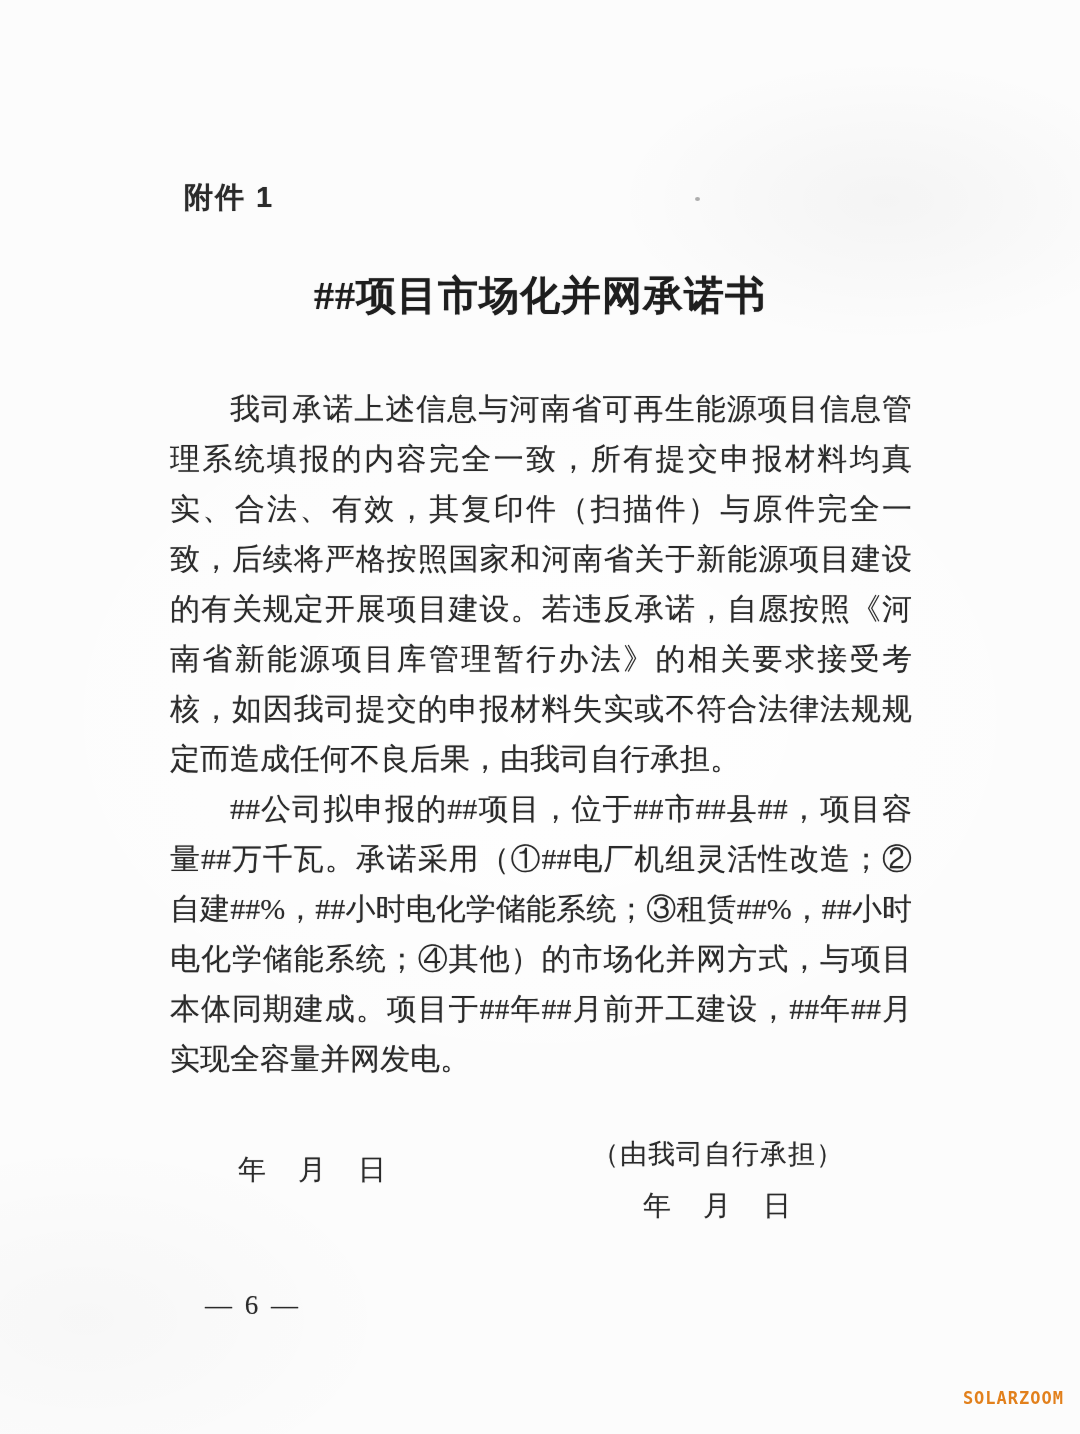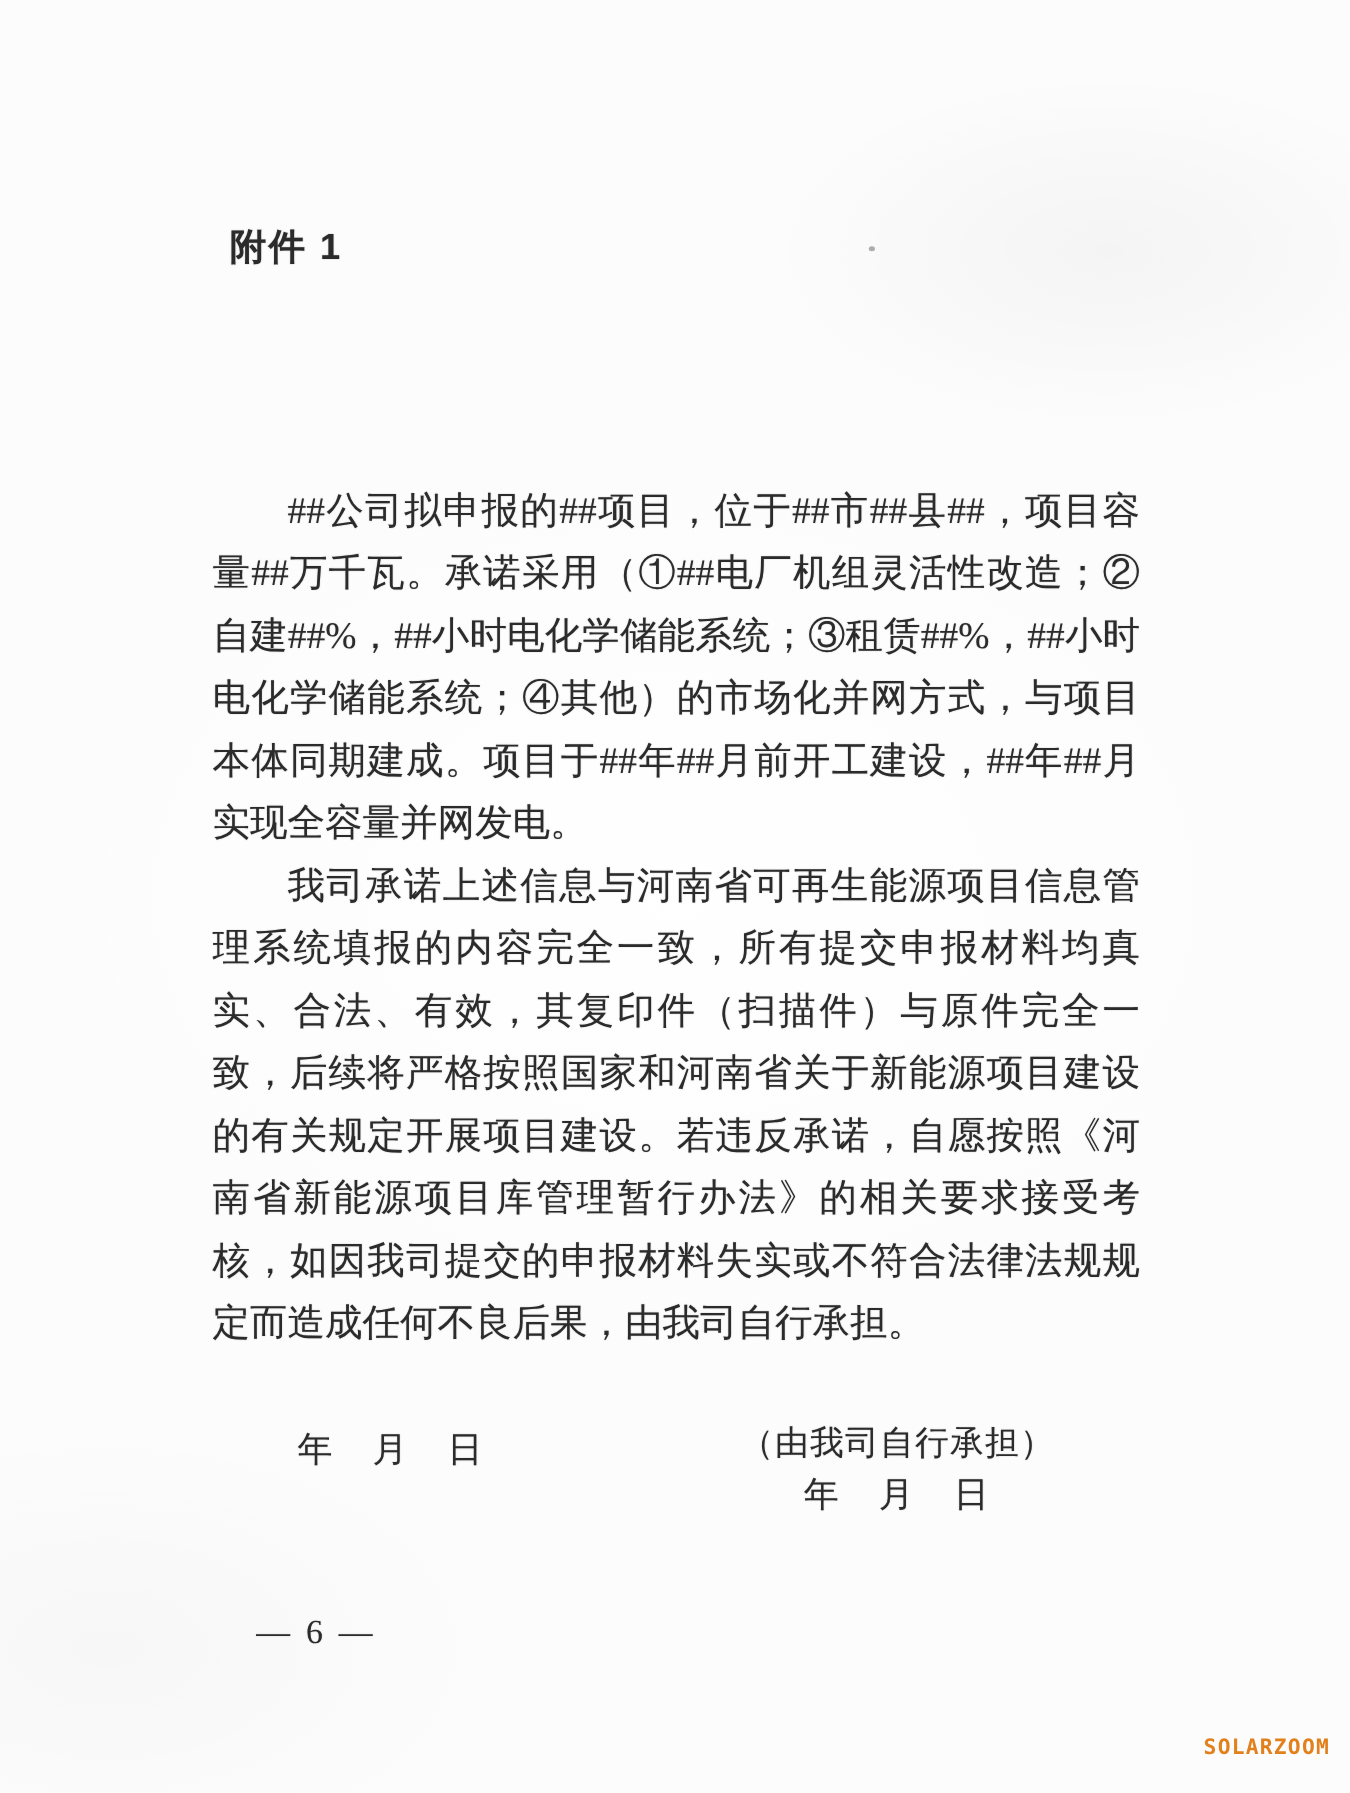--- a/index.html
+++ b/index.html
@@ -64,21 +64,21 @@
   .sig-block {
     text-align: center;
     font-size: 27px;
     text-shadow: 0 0 1px rgba(40,40,40,0.4);
   }
   .sig-stamp {
     letter-spacing: 1px;
     white-space: nowrap;
   }
   .sig-date {
-    margin-top: 5px;
+    margin-top: 15px;
     font-size: 28px;
     letter-spacing: 2px;
     white-space: pre;
   }
   .page-number {
     position: absolute;
     left: 205px; top: 1290px;
     font-size: 27px;
     letter-spacing: 3px;
     text-shadow: 0 0 1px rgba(40,40,40,0.35);
@@ -100,24 +100,25 @@
     background: rgba(110,110,110,0.55);
   }
 </style>
 </head>
 <body>
 
 <div class="page">
 
   <div class="attachment-label">附件 1</div>
 
+  <h1 class="doc-title">##项目市场化并网承诺书</h1>
 
   <div class="doc-body">
+    <p>我司承诺上述信息与河南省可再生能源项目信息管理系统填报的内容完全一致，所有提交申报材料均真实、合法、有效，其复印件（扫描件）与原件完全一致，后续将严格按照国家和河南省关于新能源项目建设的有关规定开展项目建设。若违反承诺，自愿按照《河南省新能源项目库管理暂行办法》的相关要求接受考核，如因我司提交的申报材料失实或不符合法律法规规定而造成任何不良后果，由我司自行承担。</p>
     <p>##公司拟申报的##项目，位于##市##县##，项目容量##万千瓦。承诺采用（①##电厂机组灵活性改造；②自建##%，##小时电化学储能系统；③租赁##%，##小时电化学储能系统；④其他）的市场化并网方式，与项目本体同期建成。项目于##年##月前开工建设，##年##月实现全容量并网发电。</p>
-    <p>我司承诺上述信息与河南省可再生能源项目信息管理系统填报的内容完全一致，所有提交申报材料均真实、合法、有效，其复印件（扫描件）与原件完全一致，后续将严格按照国家和河南省关于新能源项目建设的有关规定开展项目建设。若违反承诺，自愿按照《河南省新能源项目库管理暂行办法》的相关要求接受考核，如因我司提交的申报材料失实或不符合法律法规规定而造成任何不良后果，由我司自行承担。</p>
   </div>
 
   <div class="signatures">
     <div class="sig-block">
       <div class="sig-date">年　月　日</div>
     </div>
     <div class="sig-block">
       <div class="sig-stamp">（由我司自行承担）</div>
       <div class="sig-date">年　月　日</div>
     </div>

